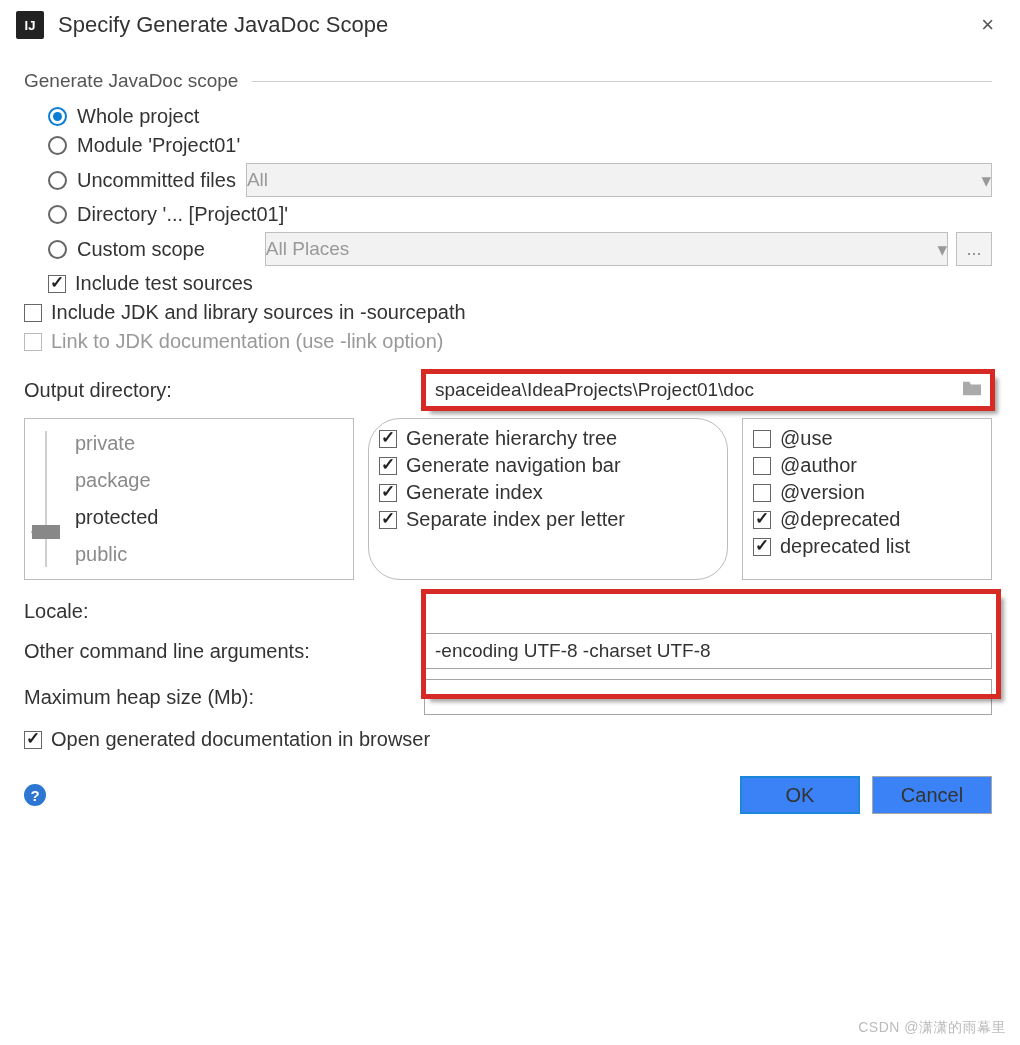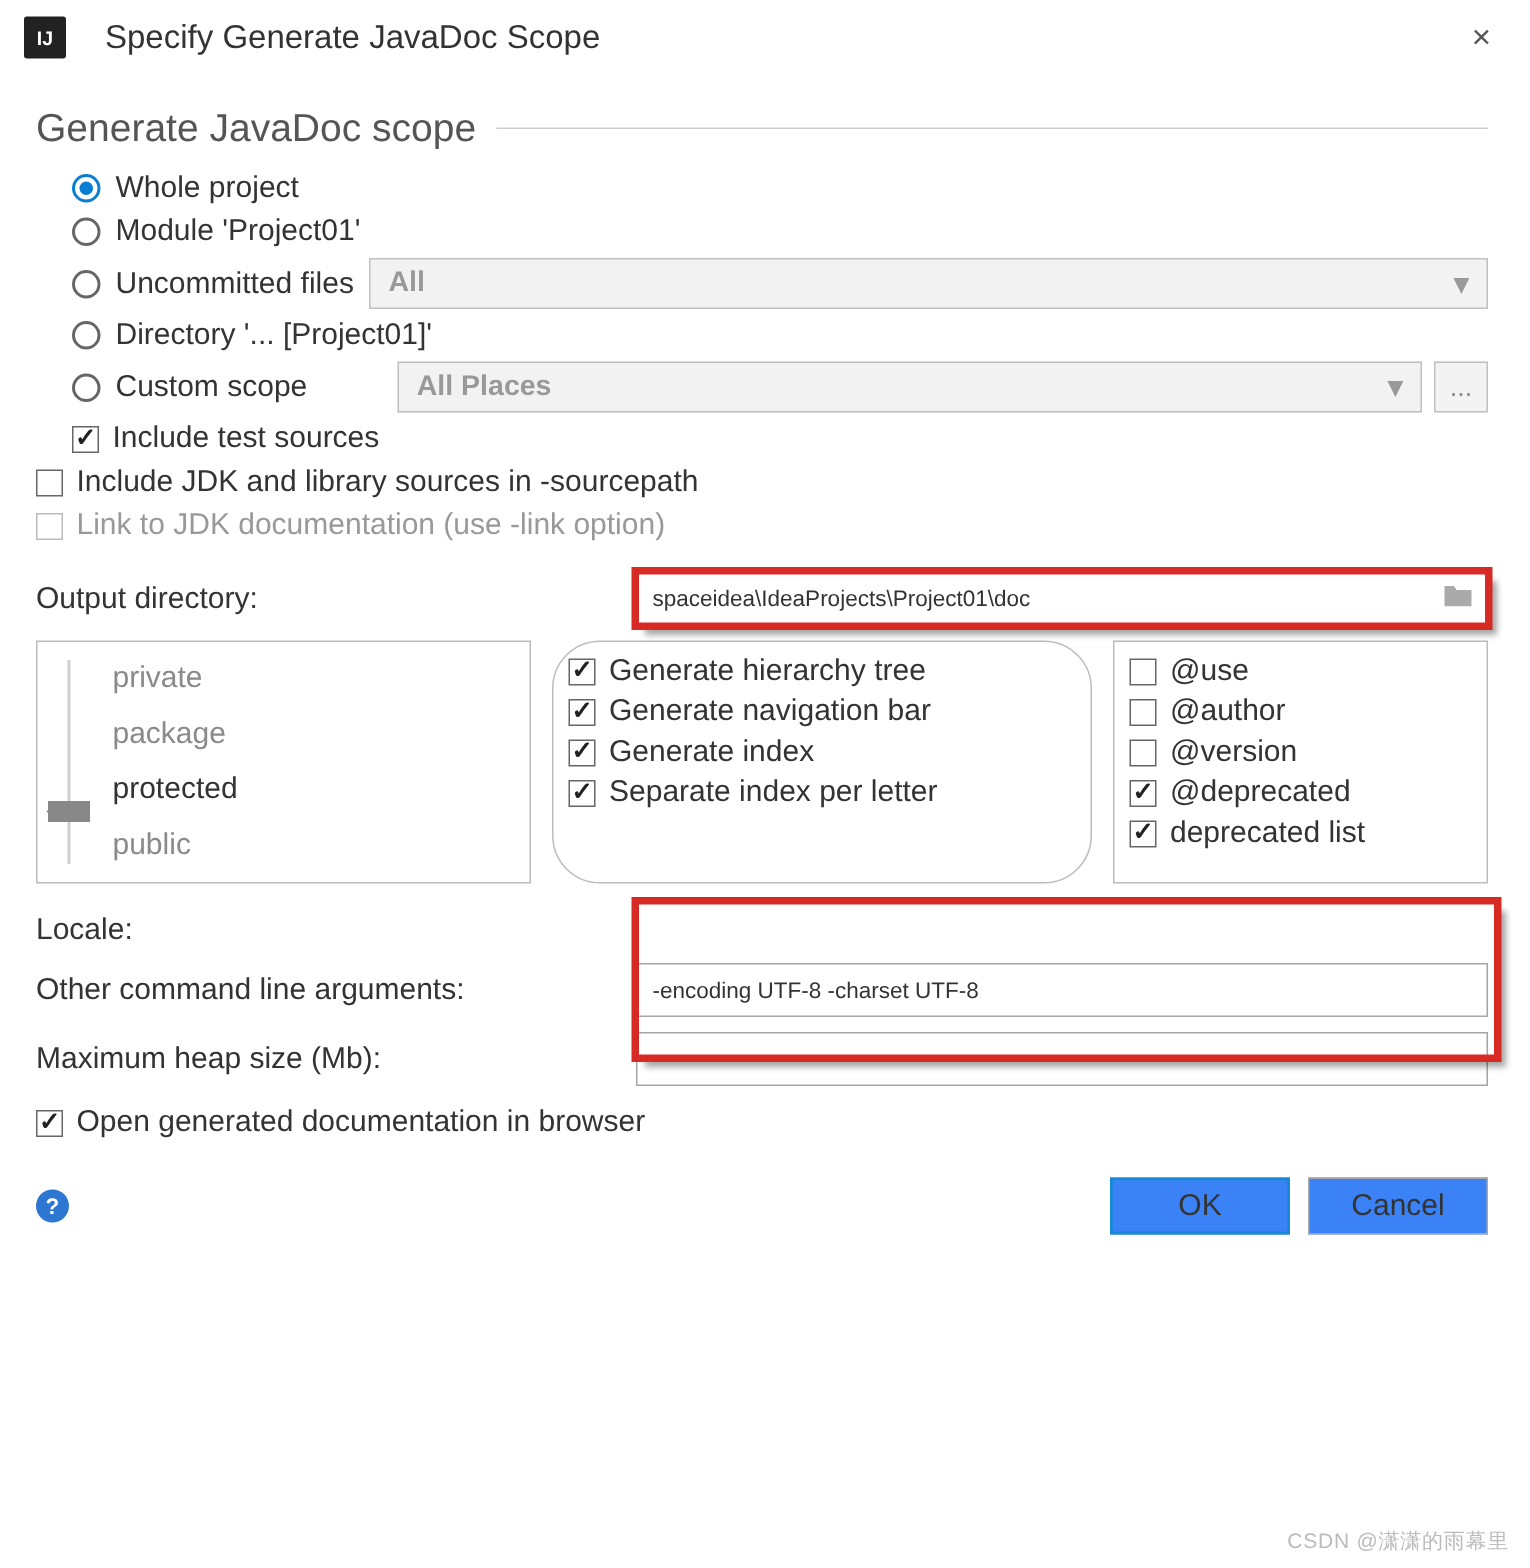--- a/index.html
+++ b/index.html
@@ -10,21 +10,20 @@
     color: #333;
     background: #fff;
     width: 1020px;
     height: 1045px;
     overflow: hidden;
   }
   .titlebar {
     display: flex;
     align-items: center;
     padding: 8px 16px 12px 16px;
-    gap: 12px;
   }
   .app-icon {
     width: 28px; height: 28px;
     background: #222;
     color: #fff;
     font-size: 13px;
     font-weight: bold;
     display: inline-flex;
     align-items: center;
     justify-content: center;
@@ -37,21 +36,21 @@
     font-size: 22px;
     color: #555;
     cursor: pointer;
     padding: 4px 10px;
   }
   .content { padding: 10px 28px 10px 24px; }
   .section-head {
     display: flex;
     align-items: center;
     color: #555;
-    font-size: 26px;
+    font-size: 19px;
     margin: 6px 0 10px 0;
   }
   .section-head .line {
     flex: 1;
     border-top: 1px solid #ccc;
     margin-left: 14px;
   }
   .radio-row, .check-row {
     display: flex;
     align-items: center;
@@ -89,28 +88,27 @@
     color: #222;
     font-weight: bold;
   }
   .checkbox.disabled { border-color: #bbb; }
   .dim { color: #999; }
   .combo {
     flex: 1;
     height: 34px;
     border: 1px solid #bfbfbf;
     background: #f2f2f2;
-    padding: 3px 12px;
+    padding: 3px 0;
     color: #999;
     font-size: 19px;
     display: flex;
     align-items: center;
     margin-left: 10px;
     position: relative;
-    font-weight: bold;
   }
   .combo .chev {
     margin-left: auto;
     color: #999;
   }
   .dots-btn {
     width: 36px; height: 34px;
     border: 1px solid #bfbfbf;
     background: #f3f3f3;
     margin-left: 8px;
@@ -125,21 +123,21 @@
     align-items: center;
     margin: 10px 0;
     font-size: 20px;
   }
   .row-field .label { width: 400px; }
   .text-input {
     flex: 1;
     height: 36px;
     border: 1px solid #a5a5a5;
     padding: 4px 10px;
-    font-size: 15px;
+    font-size: 19px;
     background: #fff;
     display: flex;
     align-items: center;
   }
   .text-input.with-icon { padding-right: 38px; position: relative; }
   .folder-icon {
     position: absolute;
     right: 8px; top: 6px;
     width: 22px; height: 18px;
     color: #aaa;

